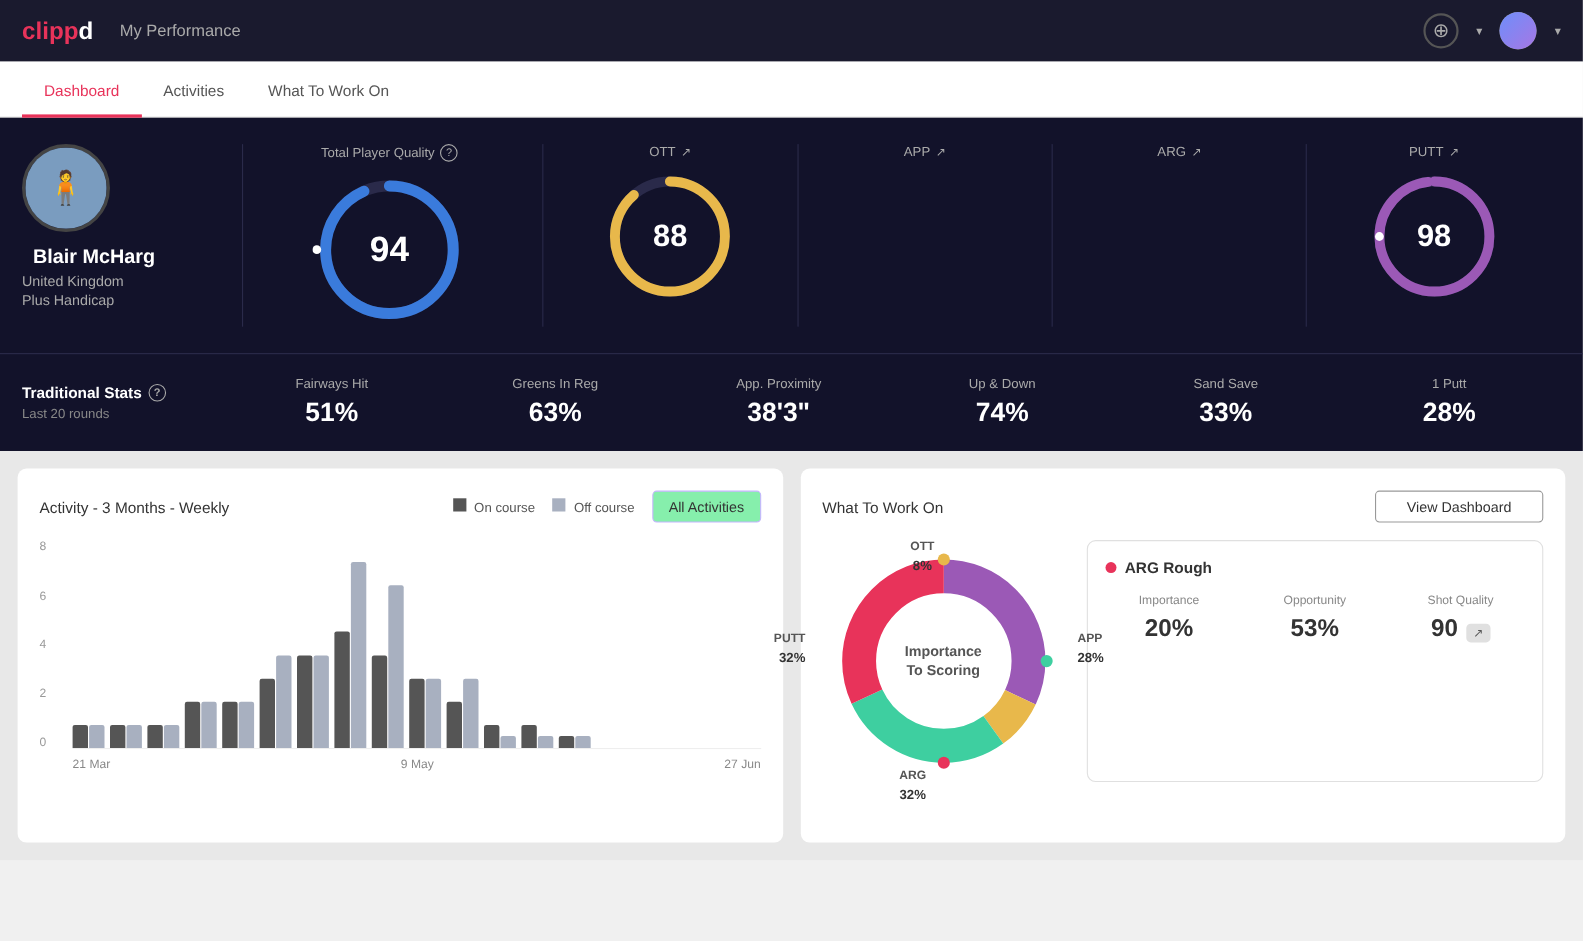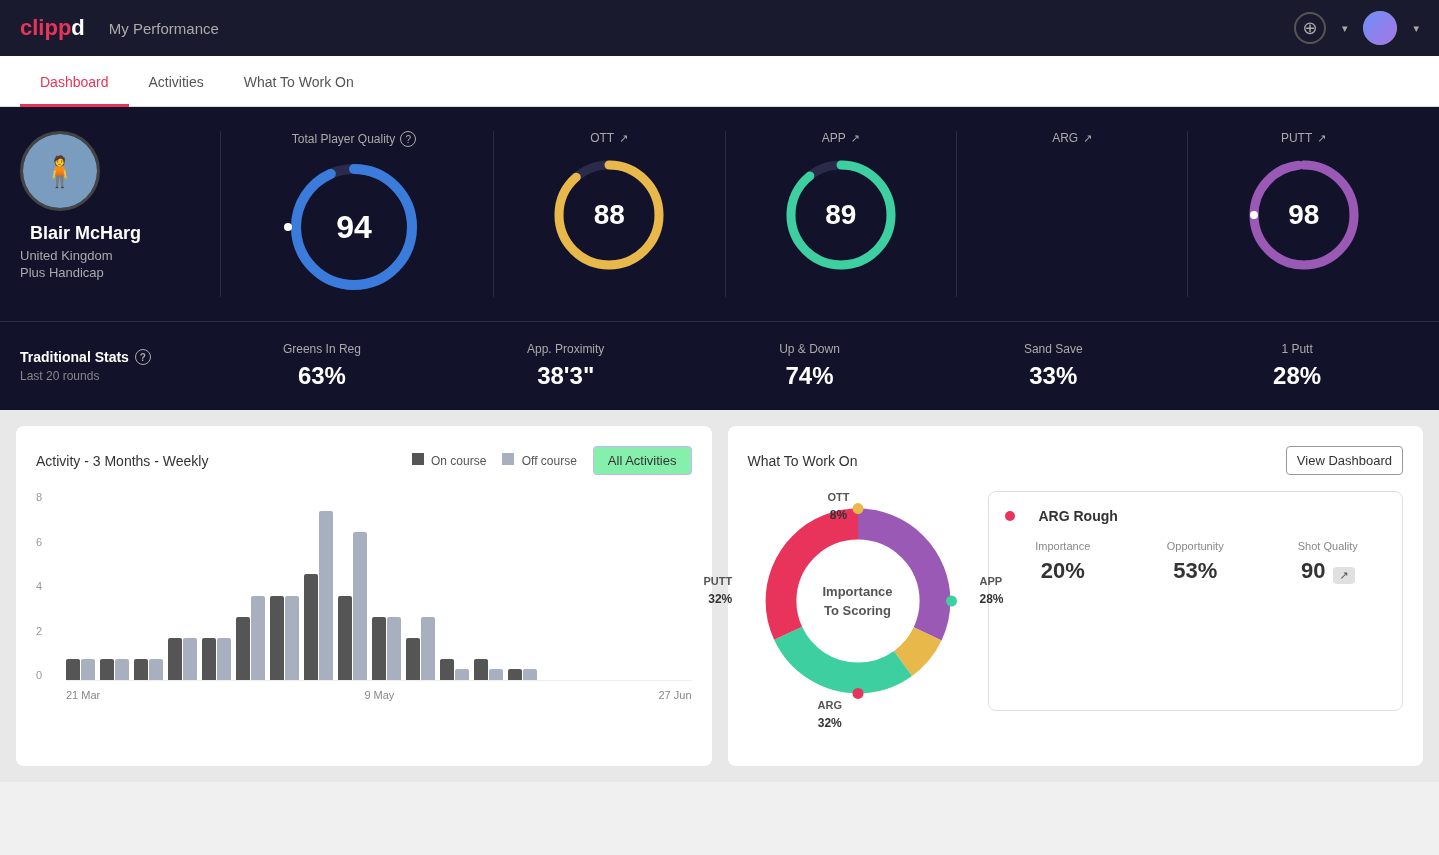--- a/index.html
+++ b/index.html
@@ -359,21 +359,21 @@
       margin-bottom: 16px;
     }
     .work-title {
       font-size: 14px;
       color: #333;
       font-weight: 500;
     }
     .view-dashboard-btn {
       border: 1px solid #999;
       border-radius: 4px;
-      padding: 6px 10px;
+      padding: 6px 28px;
       font-size: 13px;
       color: #333;
       background: #fff;
       cursor: pointer;
     }
     .work-content {
       display: flex;
       gap: 20px;
     }
     .donut-wrap {
@@ -405,21 +405,21 @@
       flex: 1;
       background: #fff;
       border: 1px solid #e0e0e0;
       border-radius: 8px;
       padding: 16px;
       min-width: 260px;
     }
     .work-detail-title {
       display: flex;
       align-items: center;
-      gap: 24px;
+      gap: 8px;
       font-size: 14px;
       font-weight: 600;
       color: #333;
       margin-bottom: 16px;
     }
     .detail-dot {
       width: 10px;
       height: 10px;
       border-radius: 50%;
       background: #e8335a;
@@ -520,27 +520,20 @@
         </svg>
         <div class="chart-value">88</div>
       </div>
     </div>
 
     <div class="stat-card">
       <div class="stat-label">
         <span>APP</span>
         <span class="stat-label-arrow">↗</span>
       </div>
-      <div class="circular-chart-wrap">
-        <svg viewBox="0 0 120 120" width="120" height="120">
-          <circle cx="60" cy="60" r="50" fill="none" stroke="#2a2a4a" stroke-width="9"></circle>
-          <circle cx="60" cy="60" r="50" fill="none" stroke="#3ecfa0" stroke-width="9" stroke-dasharray="280 314" stroke-linecap="round"></circle>
-        </svg>
-        <div class="chart-value">89</div>
-      </div>
     </div>
 
     <div class="stat-card">
       <div class="stat-label">
         <span>ARG</span>
         <span class="stat-label-arrow">↗</span>
       </div>
     </div>
 
     <div class="stat-card">
@@ -560,20 +553,24 @@
   </div>
 </section>
 
 <section class="trad-stats">
   <div class="trad-stats-label">
     <div class="trad-stats-label-title">
       <span>Traditional Stats</span>
       <div class="info-icon">?</div>
     </div>
     <div class="trad-stats-label-sub">Last 20 rounds</div>
+  </div>
+  <div class="trad-stat">
+    <div class="trad-stat-name">Fairways Hit</div>
+    <div class="trad-stat-value">51%</div>
   </div>
   <div class="trad-stat">
     <div class="trad-stat-name">Greens In Reg</div>
     <div class="trad-stat-value">63%</div>
   </div>
   <div class="trad-stat">
     <div class="trad-stat-name">App. Proximity</div>
     <div class="trad-stat-value">38'3"</div>
   </div>
   <div class="trad-stat">

